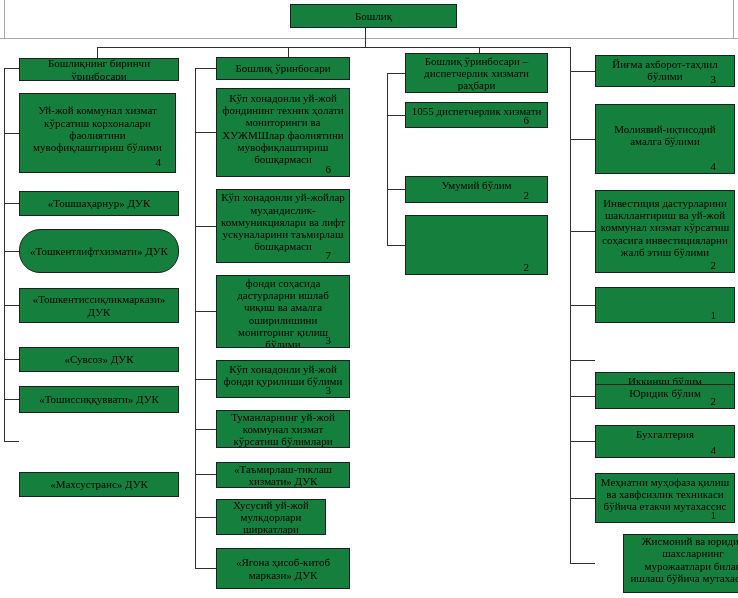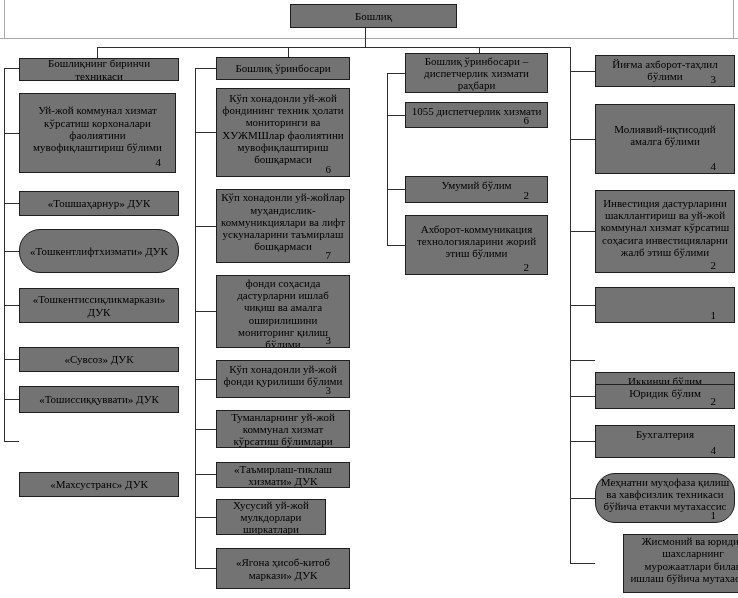--- a/index.html
+++ b/index.html
@@ -2,21 +2,21 @@
 <html><head>
 <meta charset="utf-8">
 <style>
   html,body{margin:0;padding:0;background:#ffffff;}
   .canvas{
     position:relative;width:738px;height:598px;background:#ffffff;
     font-family:"Liberation Serif","DejaVu Serif",serif;
     font-size:11px;line-height:1.12;color:#000;overflow:hidden;
   }
   .box{
-    position:absolute;box-sizing:border-box;border:1px solid #1f1f1f;background:#737373;
+    position:absolute;box-sizing:border-box;border:1px solid #1f1f1f;background:#15803d;
     display:flex;flex-direction:column;justify-content:center;align-items:center;
     text-align:center;padding:2px 4px;z-index:2;overflow:hidden;
   }
   .box.tight{justify-content:flex-start;padding-top:2px;}
   .box.pad{padding-bottom:10px;}
   .num{position:absolute;right:18px;bottom:1px;z-index:3;}
   .lab{display:block;width:100%;}
   .v,.h{position:absolute;background:#2f2f2f;z-index:1;}
   .v{width:1px;} .h{height:1px;}
   .v.gray,.h.gray{background:#a9a9a9;}
@@ -72,21 +72,21 @@
   <div class="h" style="left:570px;top:396px;width:25px;"></div>
   <div class="h" style="left:570px;top:441px;width:25px;"></div>
   <div class="h" style="left:570px;top:498px;width:25px;"></div>
   <div class="h" style="left:570px;top:563px;width:25px;"></div>
 
   <div class="box" style="left:290px;top:4px;width:167px;height:24px;">
     <span class="lab">Бошлиқ</span>
   </div>
 
   <div class="box" style="left:19px;top:58px;width:160px;height:23px;">
-    <span class="lab">Бошлиқнинг биринчи техникаси</span>
+    <span class="lab">Бошлиқнинг биринчи ўринбосари</span>
   </div>
   <div class="box pad" style="left:19px;top:93px;width:157px;height:80px;">
     <span class="lab">Уй-жой коммунал хизмат кўрсатиш корхоналари фаолиятини мувофиқлаштириш бўлими</span>
     <span class="num" style="right:14px;bottom:4px;">4</span>
   </div>
   <div class="box" style="left:19px;top:191px;width:160px;height:25px;">
     <span class="lab">«Тошшаҳарнур» ДУК</span>
   </div>
   <div class="box" style="left:19px;top:229px;width:160px;height:44px;border-radius:21px;">
     <span class="lab">«Тошкентлифтхизмати» ДУК</span>
@@ -141,21 +141,20 @@
   </div>
   <div class="box tight" style="left:405px;top:102px;width:143px;height:26px;">
     <span class="lab">1055 диспетчерлик хизмати</span>
     <span class="num">6</span>
   </div>
   <div class="box tight" style="left:405px;top:176px;width:143px;height:27px;">
     <span class="lab">Умумий бўлим</span>
     <span class="num">2</span>
   </div>
   <div class="box pad" style="left:405px;top:215px;width:143px;height:60px;">
-    <span class="lab">Ахборот-коммуникация технологияларини жорий этиш бўлими</span>
     <span class="num">2</span>
   </div>
 
   <div class="box tight" style="left:595px;top:55px;width:140px;height:32px;">
     <span class="lab">Йиғма ахборот-таҳлил бўлими</span>
     <span class="num">3</span>
   </div>
   <div class="box pad" style="left:595px;top:104px;width:140px;height:70px;">
     <span class="lab">Молиявий-иқтисодий амалга бўлими</span>
     <span class="num">4</span>
@@ -172,21 +171,21 @@
     <span class="num">1</span>
   </div>
   <div class="box tight" style="left:595px;top:384px;width:140px;height:25px;">
     <span class="lab">Юридик бўлим</span>
     <span class="num">2</span>
   </div>
   <div class="box tight" style="left:595px;top:425px;width:140px;height:33px;">
     <span class="lab">Бухгалтерия</span>
     <span class="num">4</span>
   </div>
-  <div class="box pad" style="left:595px;top:473px;width:140px;height:50px;border-radius:20px;">
+  <div class="box pad" style="left:595px;top:473px;width:140px;height:50px;">
     <span class="lab">Меҳнатни муҳофаза қилиш ва хавфсизлик техникаси бўйича етакчи мутахассис</span>
     <span class="num">1</span>
   </div>
   <div class="box pad" style="left:623px;top:534px;width:140px;height:59px;">
     <span class="lab">Жисмоний ва юридик шахсларнинг мурожаатлари билан ишлаш бўйича мутахассис</span>
     <span class="num">1</span>
   </div>
 
 </div>
 

